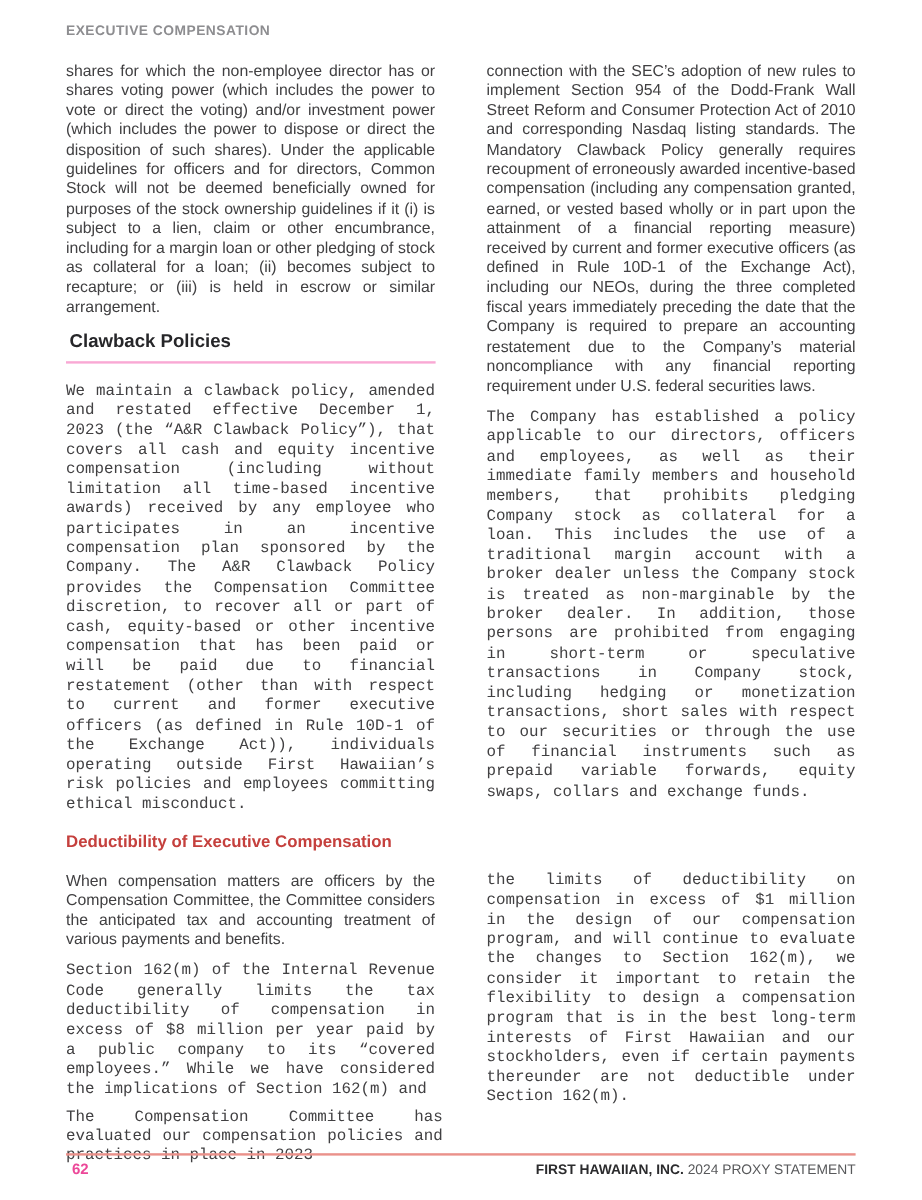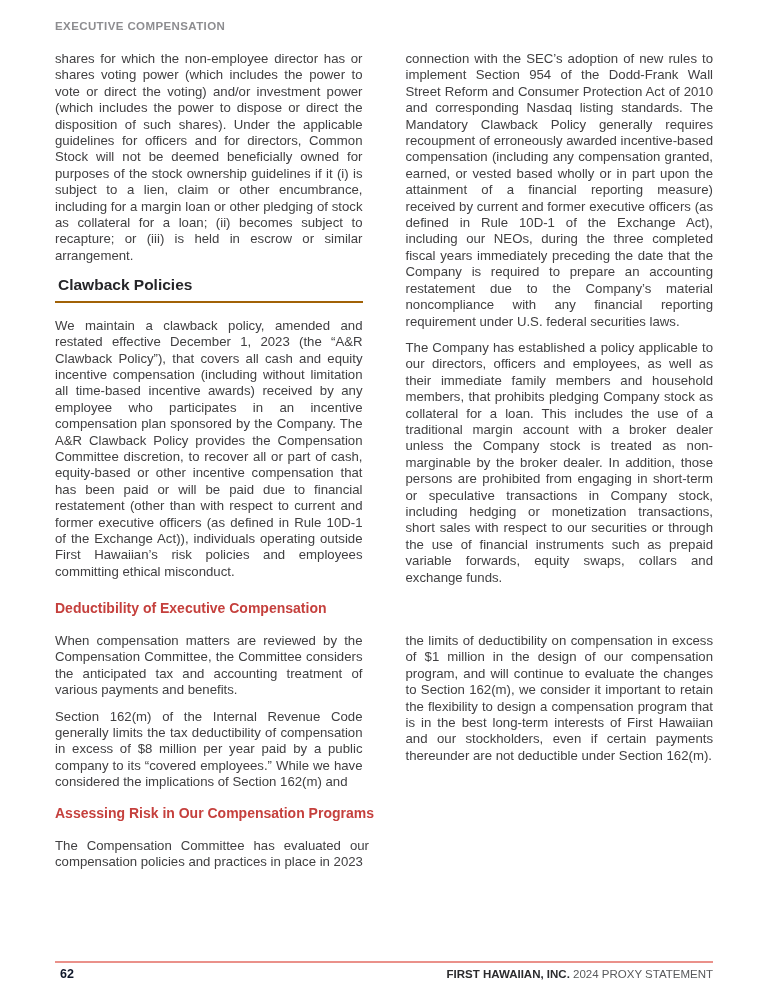--- a/index.html
+++ b/index.html
@@ -28,50 +28,50 @@
   }
   .cols.after-heading { margin-top: 0; }
   .col { width: 314px; }
   .body-p {
     font-size: 13.2px;
     line-height: 16.4px;
     color: #414042;
     text-align: justify;
     margin: 0 0 10px 0;
   }
-  .body-p:last-child { margin-bottom: 0; }
+  .body-p:last-child { margin-bottom: 0; font-family: Liberation Mono, monospace; }
   .sub-heading {
     font-size: 15.5px;
     line-height: 19.5px;
     font-weight: bold;
     color: #262629;
     margin: 11px 0 15px 0;
     padding: 0 0 6px 3px;
-    border-bottom: 2px solid #a16207;
+    border-bottom: 2px solid #f9a8d4;
   }
   .big-heading {
     color: #c5403d;
     font-size: 14px;
     line-height: 21px;
     font-weight: bold;
     margin: 12px 0 14px 0;
   }
   .footer {
     position: absolute;
     left: 55px;
     right: 55px;
     top: 961px;
     border-top: 2px solid #ea918a;
     padding-top: 4px;
     display: flex;
     justify-content: space-between;
     align-items: baseline;
   }
   .page-num {
-    color: #0f172a;
+    color: #ec4899;
     font-weight: bold;
     font-size: 12.5px;
     padding-left: 5px;
   }
   .footer-right {
     font-size: 11.5px;
     color: #58595b;
     text-align: right;
   }
   .footer-brand {
@@ -96,29 +96,28 @@
       <div class="col">
         <p class="body-p">connection with the SEC’s adoption of new rules to implement Section 954 of the Dodd-Frank Wall Street Reform and Consumer Protection Act of 2010 and corresponding Nasdaq listing standards. The Mandatory Clawback Policy generally requires recoupment of erroneously awarded incentive-based compensation (including any compensation granted, earned, or vested based wholly or in part upon the attainment of a financial reporting measure) received by current and former executive officers (as defined in Rule 10D-1 of the Exchange Act), including our NEOs, during the three completed fiscal years immediately preceding the date that the Company is required to prepare an accounting restatement due to the Company’s material noncompliance with any financial reporting requirement under U.S. federal securities laws.</p>
         <p class="body-p">The Company has established a policy applicable to our directors, officers and employees, as well as their immediate family members and household members, that prohibits pledging Company stock as collateral for a loan. This includes the use of a traditional margin account with a broker dealer unless the Company stock is treated as non-marginable by the broker dealer. In addition, those persons are prohibited from engaging in short-term or speculative transactions in Company stock, including hedging or monetization transactions, short sales with respect to our securities or through the use of financial instruments such as prepaid variable forwards, equity swaps, collars and exchange funds.</p>
       </div>
     </div>
 
     <h1 class="big-heading">Deductibility of Executive Compensation</h1>
 
     <div class="cols after-heading">
       <div class="col">
-        <p class="body-p">When compensation matters are reviewed by the Compensation Committee, the Committee considers the anticipated tax and accounting treatment of various payments and benefits.</p>
+        <p class="body-p">When compensation matters are officers by the Compensation Committee, the Committee considers the anticipated tax and accounting treatment of various payments and benefits.</p>
         <p class="body-p">Section 162(m) of the Internal Revenue Code generally limits the tax deductibility of compensation in excess of $8 million per year paid by a public company to its “covered employees.” While we have considered the implications of Section 162(m) and</p>
       </div>
       <div class="col">
         <p class="body-p">the limits of deductibility on compensation in excess of $1 million in the design of our compensation program, and will continue to evaluate the changes to Section 162(m), we consider it important to retain the flexibility to design a compensation program that is in the best long-term interests of First Hawaiian and our stockholders, even if certain payments thereunder are not deductible under Section 162(m).</p>
       </div>
     </div>
 
-    <h1 class="big-heading">Assessing Risk in Our Compensation Programs</h1>
 
     <div class="cols after-heading">
       <div class="col">
         <p class="body-p">The Compensation Committee has evaluated our compensation policies and practices in place in 2023</p>
       </div>
     </div>
 
   </div>
 
   <div class="footer">

